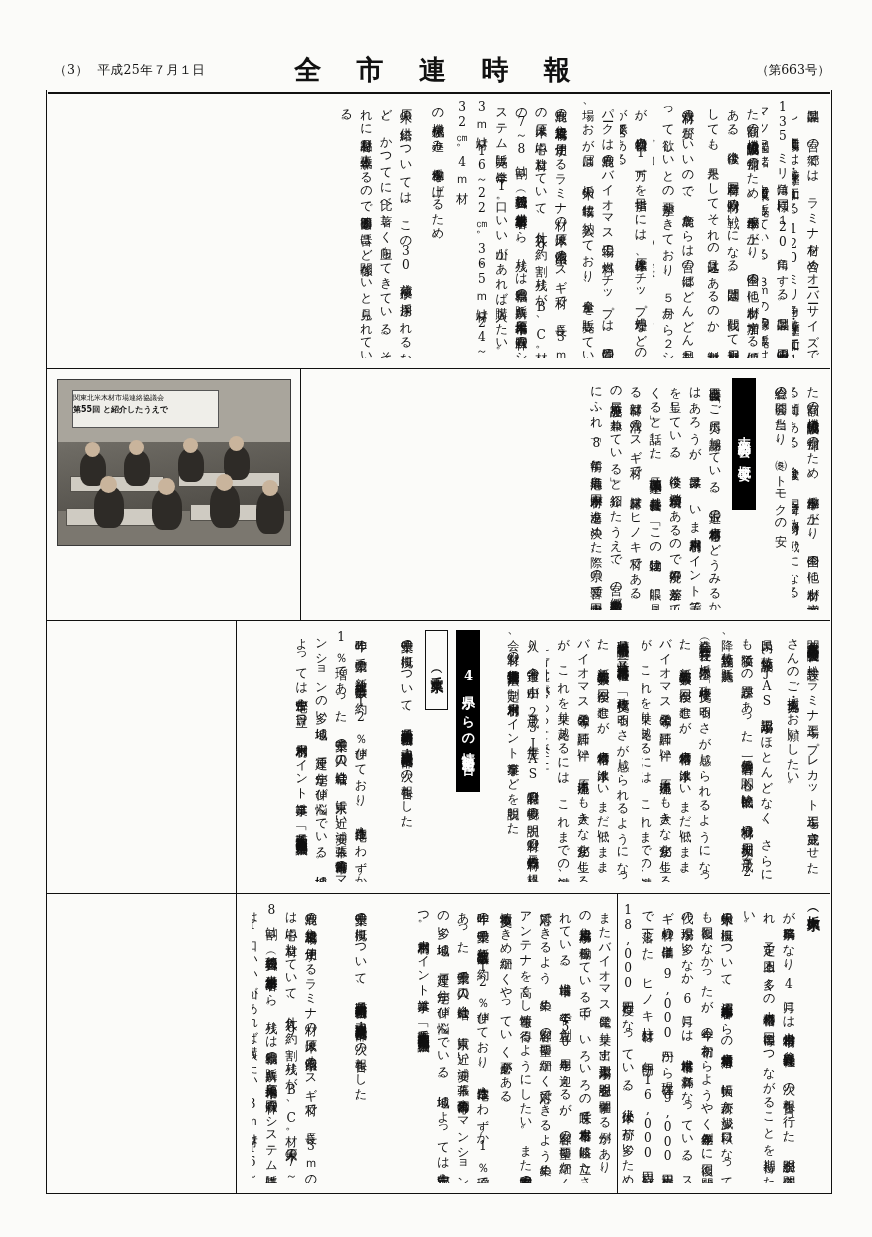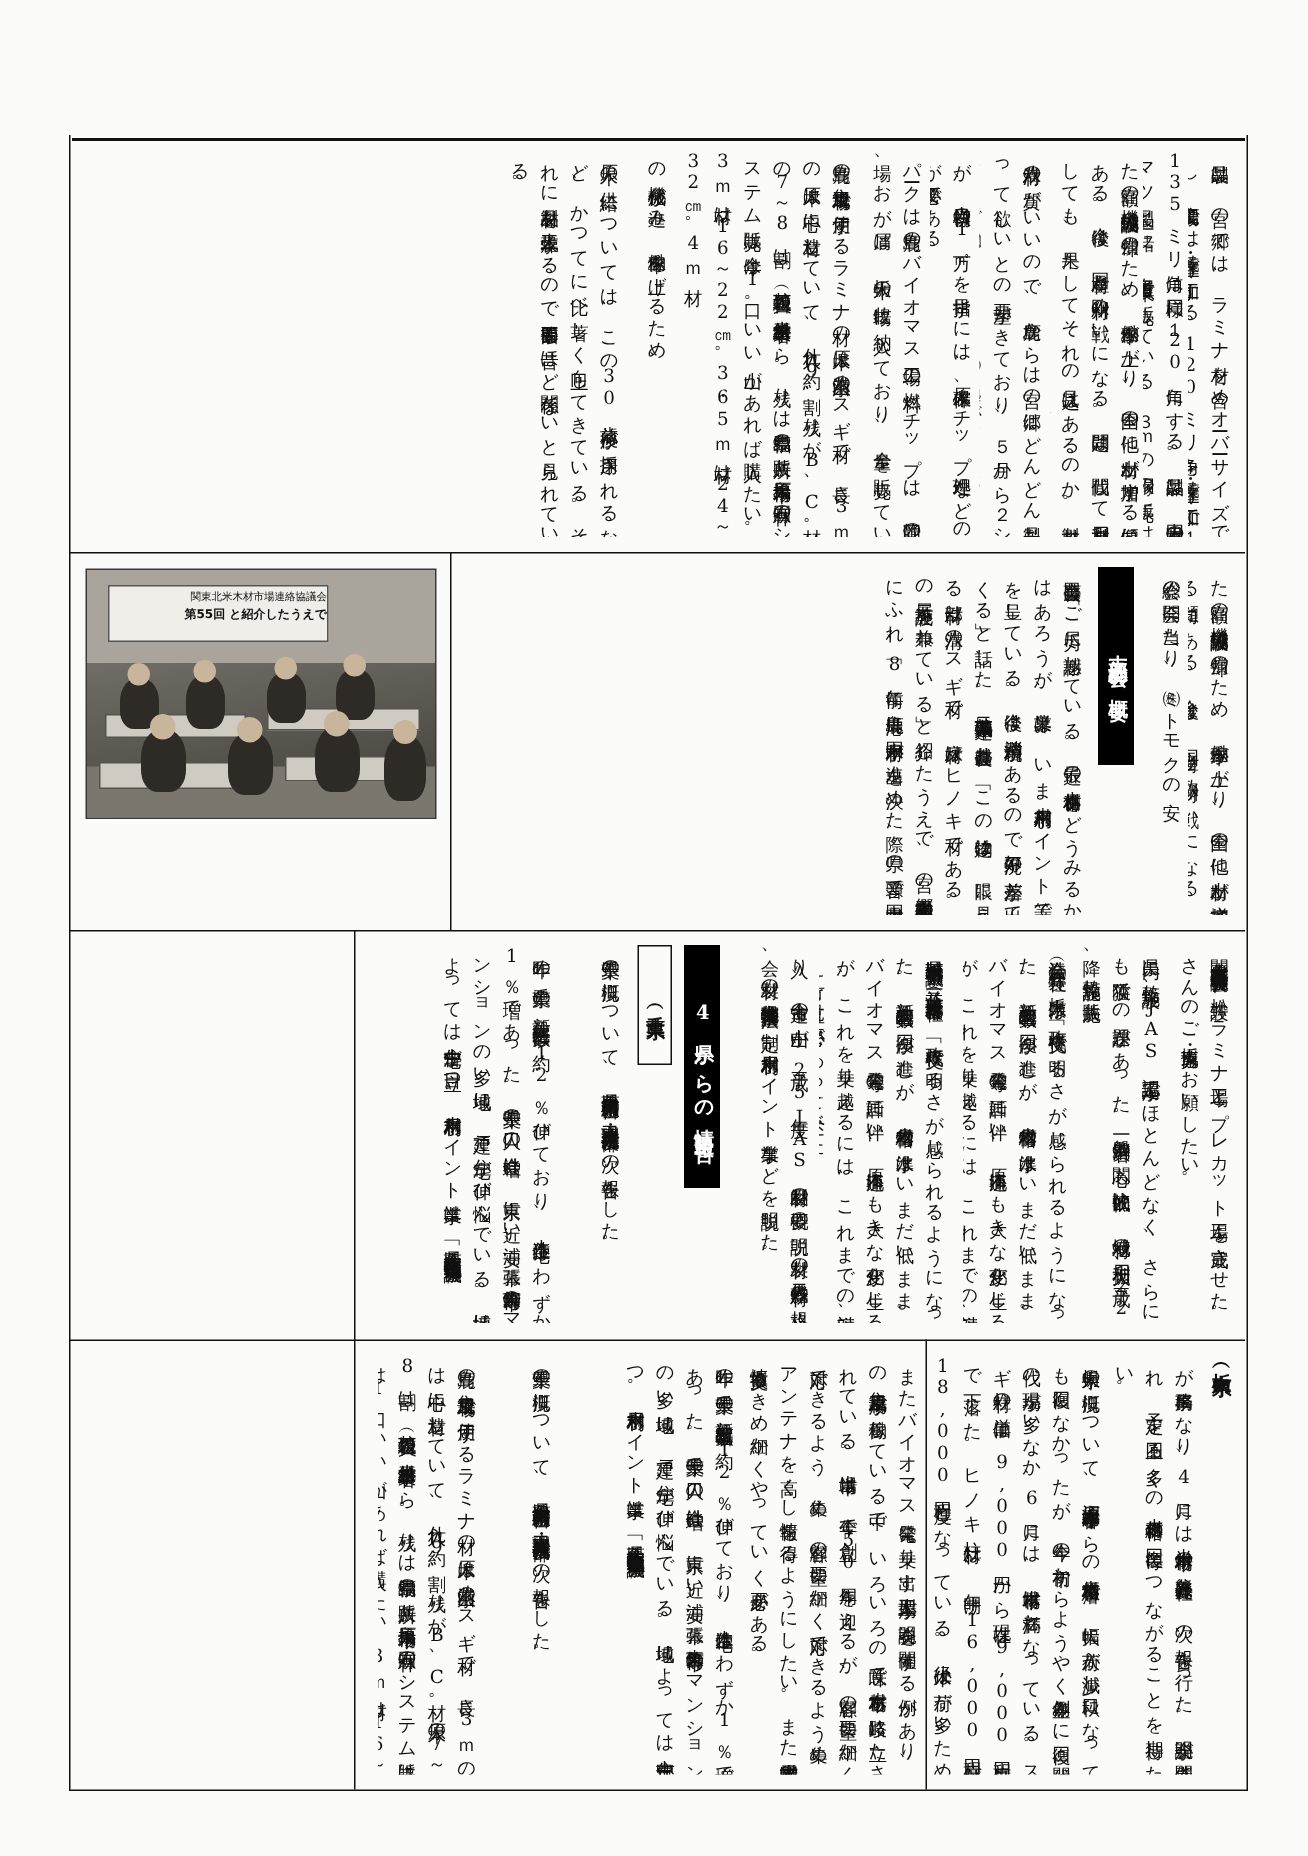--- a/index.html
+++ b/index.html
@@ -76,40 +76,45 @@
   }
   
   .photo{
     position:absolute;left:57px;top:379px;width:232px;height:165px;
     background:linear-gradient(170deg,#8e8b84 0%,#6d6a63 35%,#55524c 70%,#423f3a 100%);
     border:1px solid #3a3a3a;overflow:hidden;
   }
   .photo .banner{
     position:absolute;left:14px;top:10px;width:145px;height:34px;
     background:#efeee9;border:1px solid #555;
-    font-size:7px;line-height:1.5;color:#111;text-align:right;padding-top:2px;
+    font-size:7px;line-height:1.5;color:#111;text-align:left;padding-top:2px;
     font-family:"DejaVu Sans","Liberation Sans",sans-serif;
   }
   .photo .tbl{position:absolute;background:#cfcbc2;border:1px solid #55524c;}
   .photo .person{position:absolute;background:#2e2b27;border-radius:45% 45% 35% 35%;}
   .photo .head{position:absolute;background:#c9b49c;border-radius:50%;}
   .photo .floor{
     position:absolute;left:0;bottom:0;width:100%;height:34px;
     background:#7b776f;
   }
   .photo .wall{
     position:absolute;left:0;top:0;width:100%;height:62px;
     background:#a9a59c;
   }
 </style>
 </head>
 <body>
 
 <div class="page">
 
+  <div class="masthead">
+    <div class="page-no"><span>（3）</span>&nbsp;&nbsp;<span>平成25年７月１日</span></div>
+    <div class="paper-title">全 市 連 時 報</div>
+    <div class="issue-no">（第663号）</div>
+  </div>
   <div class="rule"></div>
   <div class="frame"></div>
 
   <div class="hline" style="left:46px;top:368px;width:784px;"></div>
   <div class="hline" style="left:46px;top:620px;width:784px;"></div>
   <div class="hline" style="left:46px;top:893px;width:784px;"></div>
   <div class="vline" style="left:300px;top:368px;height:252px;"></div>
   <div class="vline" style="left:236px;top:620px;height:273px;"></div>
   <div class="vline" style="left:236px;top:893px;height:300px;"></div>
   <div class="vline" style="left:617px;top:893px;height:300px;"></div>

